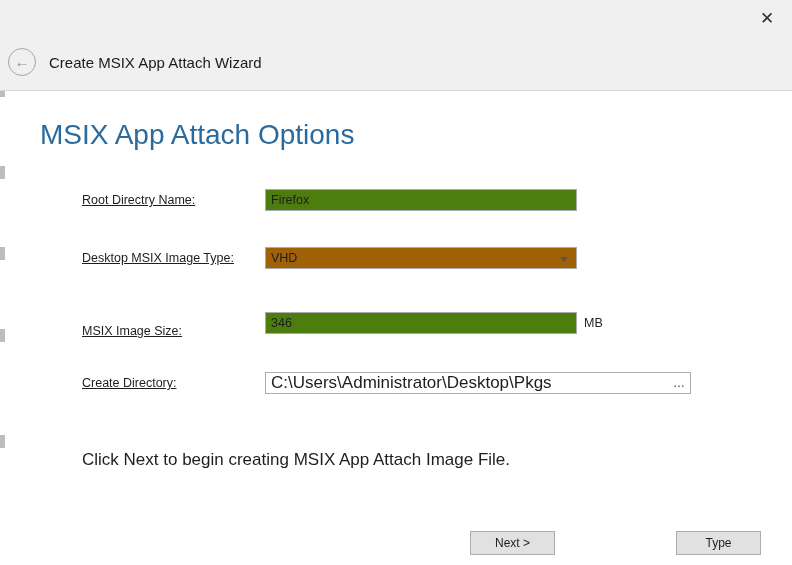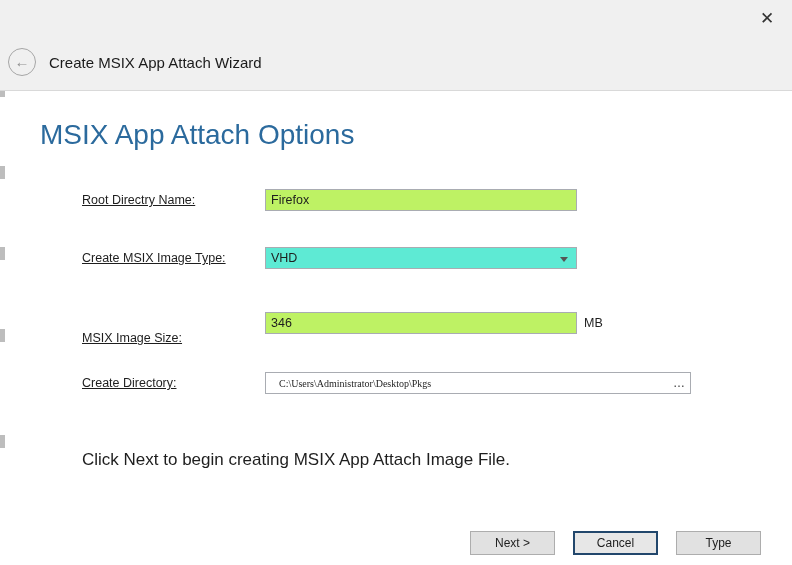--- a/index.html
+++ b/index.html
@@ -17,30 +17,30 @@
   .title { font-size:15px; color:#1b1b1b; }
 
   
   .corner-artifact { position:absolute; left:0; top:0; width:9px; height:9px; background:#4f4f4f; }
   .edge-artifact { position:absolute; left:0; width:5px; height:13px; background:#bdbdbd; }
 
   
   .heading { position:absolute; left:40px; top:119px; font-size:28px; font-weight:400; color:#2b6a9d; }
 
   .field-label { position:absolute; left:82px; font-size:12.5px; color:#1e1e1e; line-height:22px;text-decoration:underline; }
-  .text-input { position:absolute; left:265px; width:312px; height:22px; border:1px solid #a9acb2; background:#bef264; font-size:12.5px; padding:2px 5px; font-family:inherit; color:#1e1e1e; }
+  .text-input { position:absolute; left:265px; width:312px; height:22px; border:1px solid #a9acb2; background:#4d7c0f; font-size:12.5px; padding:2px 5px; font-family:inherit; color:#1e1e1e; }
 
-  .dropdown { position:absolute; left:265px; width:312px; height:22px; border:1px solid #a9acb2; background:#5eead4; cursor:pointer; }
+  .dropdown { position:absolute; left:265px; width:312px; height:22px; border:1px solid #a9acb2; background:#a16207; cursor:pointer; }
   .dropdown-text { position:absolute; left:5px; top:3px; font-size:12.5px; }
   .caret { position:absolute; right:8px; top:9px; width:0; height:0; border-left:4px solid transparent; border-right:4px solid transparent; border-top:5px solid #555; }
 
   .unit-label { position:absolute; left:584px; font-size:12.5px; line-height:22px; color:#1e1e1e; }
 
   .path-field { position:absolute; left:265px; width:426px; height:22px; border:1px solid #a9acb2; background:#fff; display:flex; }
-  .path-input { flex:1 1 auto; border:none; outline:none; font-size:10px; padding:2px 5px; font-family:Liberation Serif, serif; color:#1e1e1e; min-width:0;margin-left:8px; }
+  .path-input { flex:1 1 auto; border:none; outline:none; font-size:17px; padding:2px 5px; font-family:Liberation Sans, sans-serif; color:#1e1e1e; min-width:0; }
   .browse-btn { flex:0 0 22px; border:none; background:transparent; font-size:12px; color:#333; cursor:pointer; line-height:20px; font-family:inherit; }
 
   .instruction { position:absolute; left:82px; top:450px; font-size:17px; color:#1e1e1e; }
 
   
   .btn { position:absolute; top:531px; width:85px; height:24px; background:#e1e1e1; border:1px solid #adadad; font-size:12px; font-family:inherit; color:#1e1e1e; cursor:pointer; }
   .btn-next { left:470px; }
   .btn-cancel { left:573px; border:2px solid #22476c; background:#e7e7e7; }
   .btn-help { left:676px; }
 </style>
@@ -66,37 +66,36 @@
       </span>
       <span class="title">Create MSIX App Attach Wizard</span>
     </div>
   </header>
 
   <h1 class="heading">MSIX App Attach Options</h1>
 
   <label class="field-label" style="top:189px">Root Directry Name:</label>
   <input class="text-input" style="top: 189px;" type="text" value="Firefox">
 
-  <label class="field-label" style="top:247px">Create MSIX Image Type:</label>
+  <label class="field-label" style="top:247px">Desktop MSIX Image Type:</label>
   <div class="dropdown" style="top:247px">
     <span class="dropdown-text">VHD</span>
     <span class="caret"></span>
   </div>
 
-  <label class="field-label" style="top:327px">MSIX Image Size:</label>
+  <label class="field-label" style="top:320px">MSIX Image Size:</label>
   <input class="text-input" style="top: 312px;" type="text" value="346">
   <span class="unit-label" style="top:312px">MB</span>
 
   <label class="field-label" style="top:372px">Create Directory:</label>
   <div class="path-field" style="top:372px">
     <input class="path-input" type="text" value="C:\Users\Administrator\Desktop\Pkgs" style="">
     <button class="browse-btn">
       <span>…</span>
     </button>
   </div>
 
   <p class="instruction">Click Next to begin creating MSIX App Attach Image File.</p>
 
   <button class="btn btn-next">Next &gt;</button>
-  <button class="btn btn-cancel">Cancel</button>
   <button class="btn btn-help">Type</button>
 
 </div>
 
 </body></html>

